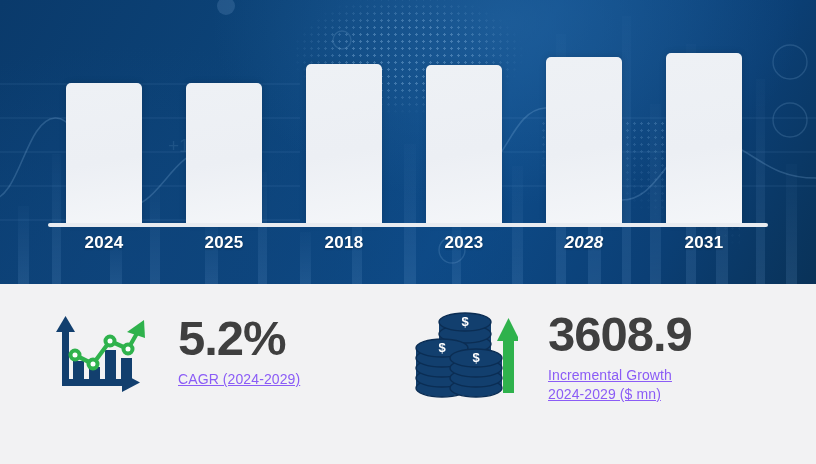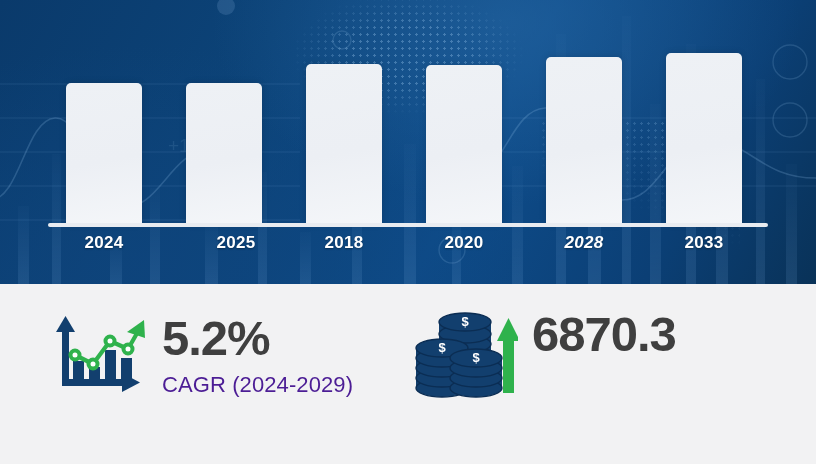--- a/index.html
+++ b/index.html
@@ -63,28 +63,28 @@
     text-shadow:0 1px 2px rgba(0,0,0,.35);
   }
 
   
   .stats-panel {
     position:absolute; left:0; top:284px; width:816px; height:180px;
     background:#f2f2f3;
   }
   .stat { position:absolute; display:flex; align-items:flex-start; }
   .stat-icon { flex:0 0 auto; }
-  .stat-text { margin-left:14px; }
+  .stat-text { margin-left:30px; }
   .stat-value {
     font-size:49px; font-weight:bold; color:#3f3f3f;
     line-height:1.02; letter-spacing:-1px;
   }
   .stat-label {
-    font-size:22px; color:#4c1d95; line-height:1.33; margin-top:6px;
-    letter-spacing:.1px; white-space:pre-line;
+    font-size:14px; color:#8b5cf6; line-height:1.33; margin-top:6px;
+    letter-spacing:.1px; white-space:pre-line;text-decoration:underline;
   }
   #stat-cagr { left:48px; top:30px; }
   #stat-growth { left:412px; top:26px; }
 </style>
 </head>
 <body>
 
 <div id="root">
 
   <div class="chart-panel">
@@ -137,25 +137,25 @@
       <div class="bar" style="left:66px;  top:83px;  width:76px; height:141px;"></div>
       <div class="bar" style="left:186px; top:83px;  width:76px; height:141px;"></div>
       <div class="bar" style="left:306px; top:64px;  width:76px; height:160px;"></div>
       <div class="bar" style="left:426px; top:65px;  width:76px; height:159px;"></div>
       <div class="bar" style="left:546px; top:57px;  width:76px; height:167px;"></div>
       <div class="bar" style="left:666px; top:53px;  width:76px; height:171px;"></div>
 
       <div class="axis-line"></div>
 
       <div class="year" style="left:66px;  width:76px;">2024</div>
-      <div class="year" style="left:198px; width:76px;">2025</div>
+      <div class="year" style="left:186px; width:76px;">2025</div>
       <div class="year" style="left:306px; width:76px;">2018</div>
-      <div class="year" style="left:426px; width:76px;">2020</div>
+      <div class="year" style="left:426px; width:76px;">2023</div>
       <div class="year" style="left:546px; width:76px;font-style:italic;">2028</div>
-      <div class="year" style="left:666px; width:76px;">2033</div>
+      <div class="year" style="left:666px; width:76px;">2031</div>
     </div>
   </div>
 
   <div class="stats-panel">
 
     <div class="stat" id="stat-cagr">
       <div class="stat-icon">
         <svg width="100" height="86" viewBox="0 0 100 86">
           <g fill="#123f6e">
 
@@ -227,18 +227,20 @@
             <text x="64" y="52" text-anchor="middle" font-family="Liberation Sans, sans-serif" font-size="13" font-weight="bold" fill="#ffffff">$</text>
           </g>
 
           <g fill="#2fb24c">
             <rect x="91" y="26" width="11" height="57"></rect>
             <polygon points="96.5,8 108,31 85,31"></polygon>
           </g>
         </svg>
       </div>
       <div class="stat-text">
-        <div class="stat-value">6870.3</div>
+        <div class="stat-value">3608.9</div>
+        <div class="stat-label">Incremental Growth
+2024-2029 ($ mn)</div>
       </div>
     </div>
 
   </div>
 </div>
 
 </body></html>

